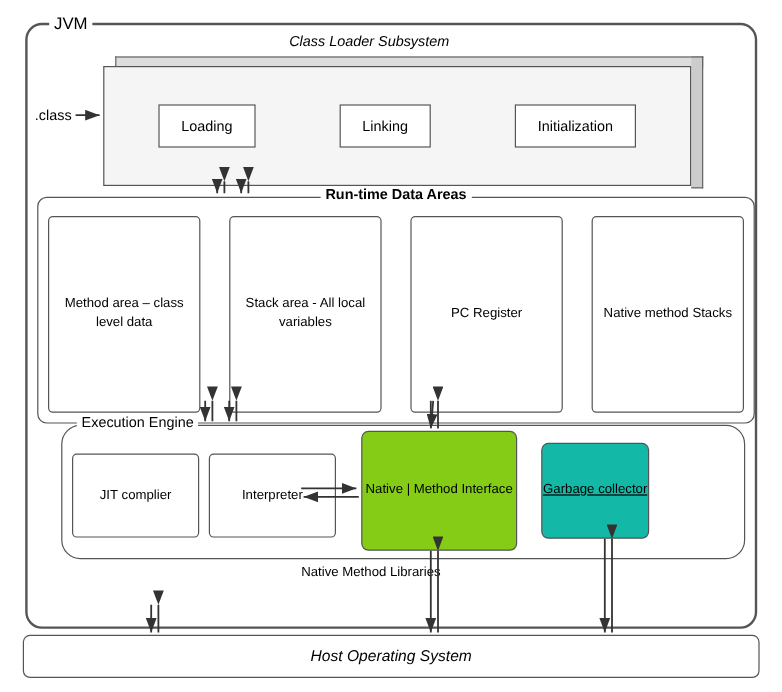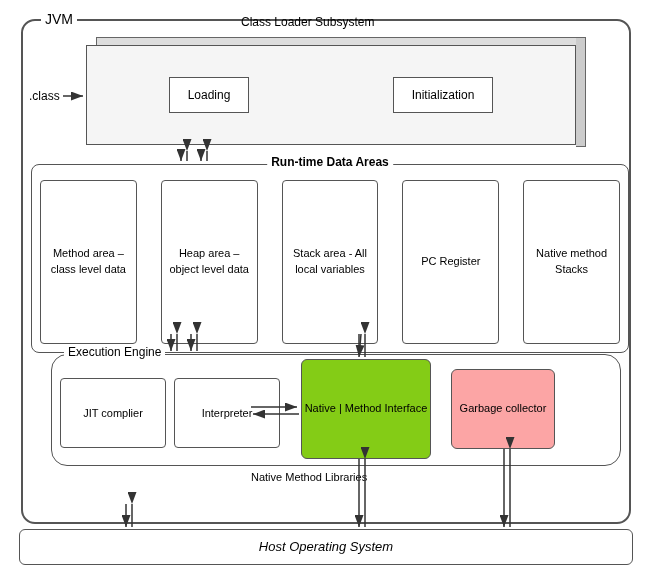--- a/index.html
+++ b/index.html
@@ -154,31 +154,32 @@
       text-align: center;
       font-size: 11px;
       line-height: 1.4;
     }
 
     
     .garbage-box {
       position: absolute;
       top: 360px;
       left: 440px;
-      width: 104px;
+      width: 90px;
       height: 80px;
       border: 1.5px solid #555;
       border-radius: 6px;
-      background: #fca5a5;
+      background: #14b8a6;
       display: flex;
       align-items: center;
       justify-content: center;
       text-align: center;
       font-size: 11px;
       line-height: 1.4;
+      text-decoration: underline;
     }
 
     .native-method-libraries-label {
       position: absolute;
       top: 462px;
       left: 240px;
       font-size: 11px;
     }
 
     
@@ -211,44 +212,44 @@
   </style>
 </head>
 <body>
 
 <div class="diagram-wrapper">
 
   <div class="jvm-box">
     <span class="jvm-label">JVM</span>
   </div>
 
-  <div style="position:absolute;top:6px;left:230px;font-size:12px;">Class Loader Subsystem</div>
-
-  <div style="position:absolute;top:28px;left:75px;right:55px;height:110px;">
+  <div style="position:absolute;top:18px;left:230px;font-size:12px;font-style:italic;">Class Loader Subsystem</div>
+
+  <div style="position:absolute;top:38px;left:75px;right:55px;height:110px;">
 
     <div style="position:absolute;top:0;left:10px;right:0;height:10px;background:#ddd;border:1.5px solid #666;border-bottom:none;"></div>
 
     <div style="position:absolute;top:0;right:0;width:10px;height:110px;background:#ccc;border:1.5px solid #666;border-left:none;"></div>
 
     <div style="position:absolute;top:8px;left:0;right:10px;height:100px;background:#f5f5f5;border:1.5px solid #555;">
 
       <div style="display:flex;align-items:center;justify-content:space-around;height:100%;padding:0 10px;">
         <div style="border:1.5px solid #555;background:#fff;padding:10px 18px;font-size:12px;">Loading</div>
+        <div style="border:1.5px solid #555;background:#fff;padding:10px 18px;font-size:12px;">Linking</div>
         <div style="border:1.5px solid #555;background:#fff;padding:10px 18px;font-size:12px;">Initialization</div>
       </div>
     </div>
   </div>
 
   <div style="position:absolute;top:80px;left:18px;font-size:12px;">.class</div>
 
   <div class="runtime-section">
     <span class="runtime-label">Run-time Data Areas</span>
     <div class="runtime-boxes">
       <div class="runtime-item">Method area – class level data</div>
-      <div class="runtime-item">Heap area – object level data</div>
       <div class="runtime-item">Stack area - All local variables</div>
       <div class="runtime-item">PC Register</div>
       <div class="runtime-item">Native method Stacks</div>
     </div>
   </div>
 
   <div class="execution-section">
     <span class="execution-label">Execution Engine</span>
     <div class="execution-inner">
       <div class="exec-item">JIT complier</div>

